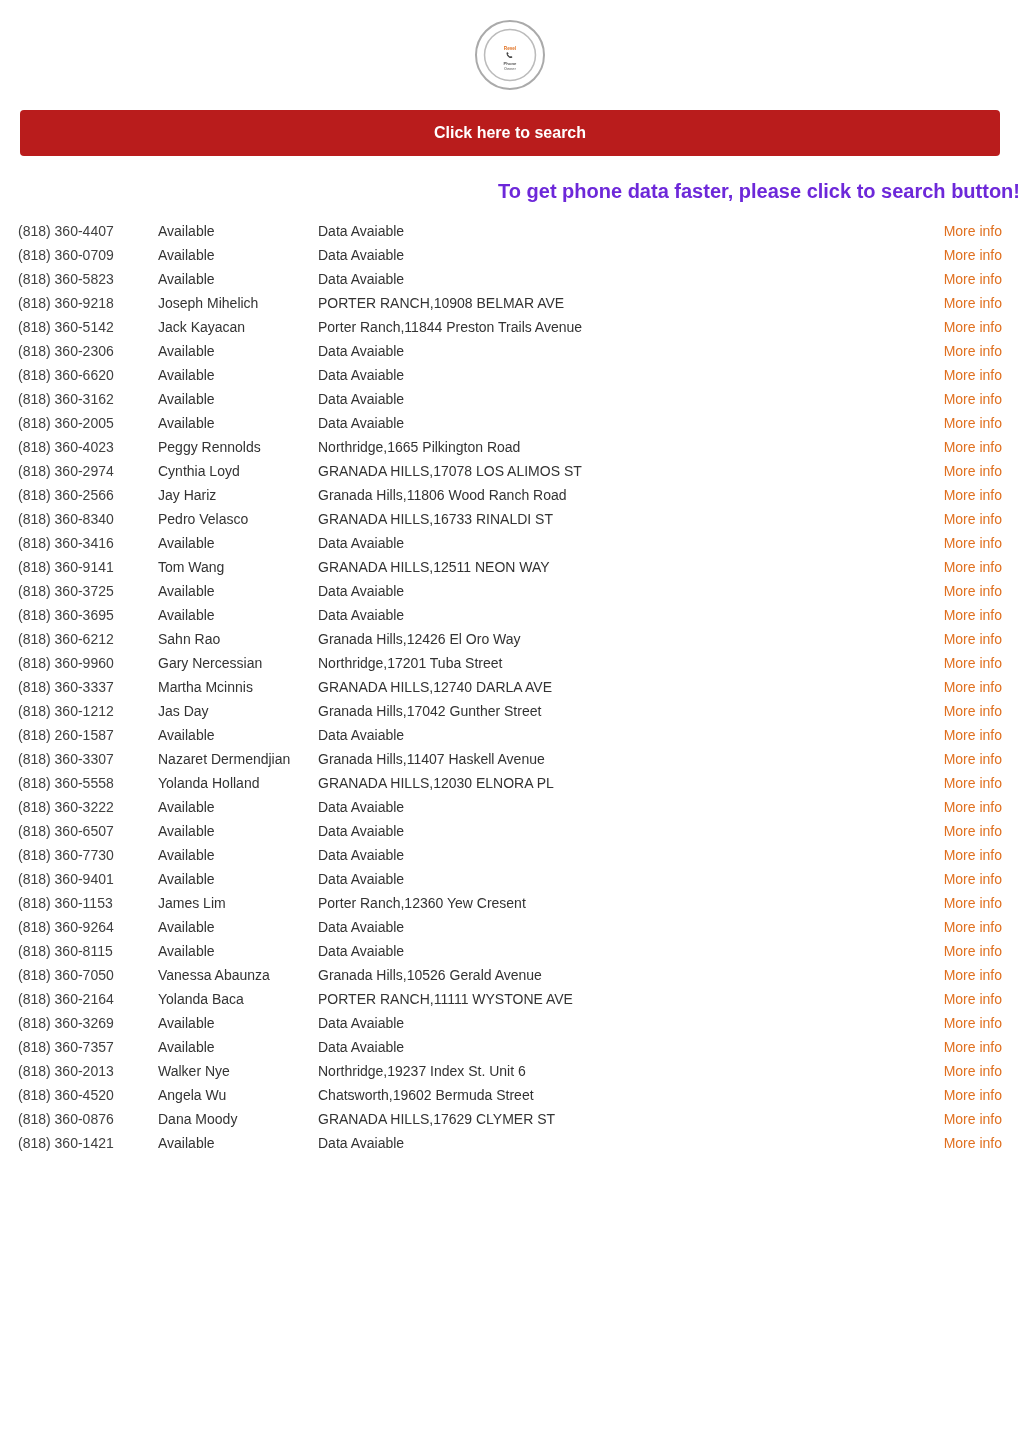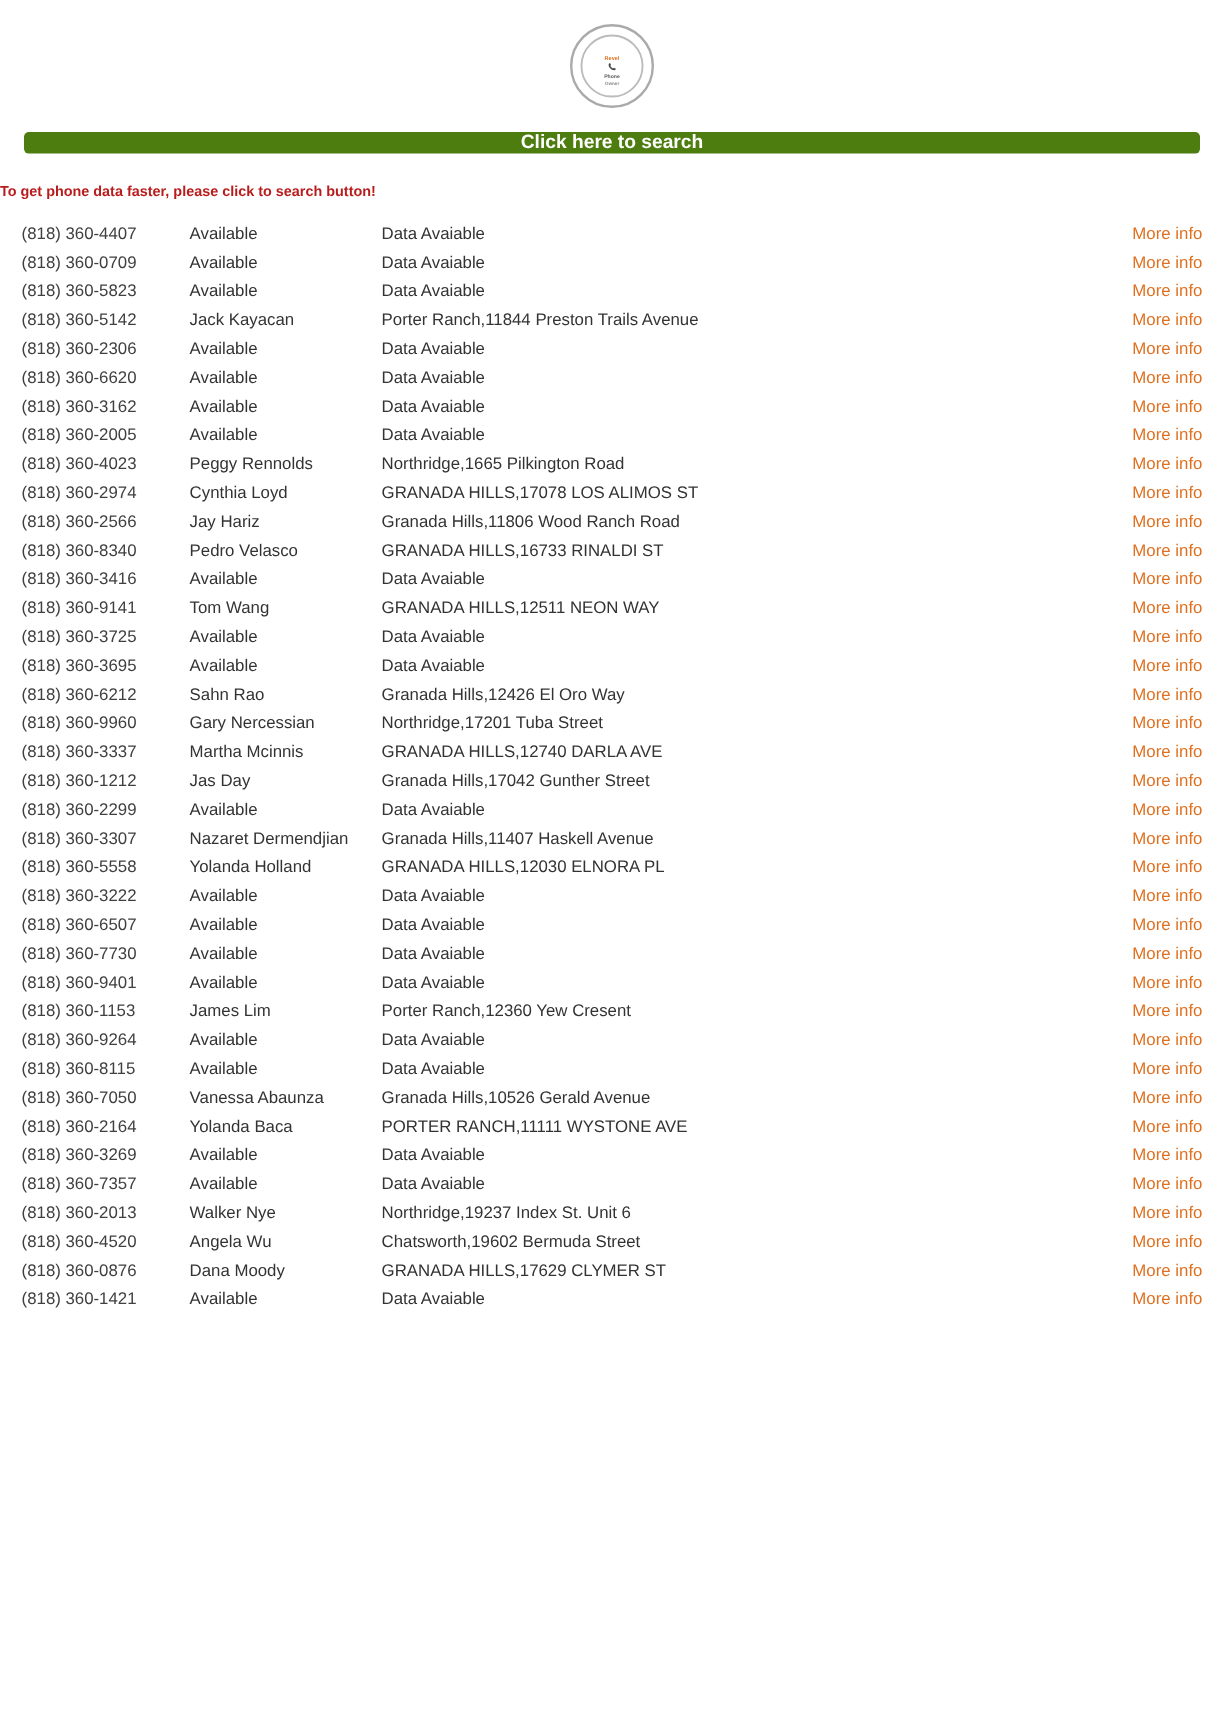--- a/index.html
+++ b/index.html
@@ -24,37 +24,38 @@
       align-items: center;
       justify-content: center;
       font-size: 10px;
       text-align: center;
       color: #555;
       line-height: 1.2;
       font-weight: bold;
       padding: 6px;
     }
     .search-bar-container {
-      background: #4d7c0f;
+      background: #b91c1c;
       margin: 10px 20px;
       border-radius: 4px;
+      padding: 14px;
       text-align: center;
     }
     .search-bar-container a {
       color: #fff;
       font-weight: bold;
       font-size: 16px;
       text-decoration: none;
     }
     .subtitle {
-      text-align: left;
+      text-align: right;
       font-weight: bold;
-      font-size: 12px;
+      font-size: 20px;
       margin: 24px 0 16px 0;
-      color: #b91c1c;
+      color: #6d28d9;
     }
     .data-table {
       width: 100%;
       border-collapse: collapse;
       padding: 0 10px;
     }
     .data-table td {
       padding: 4px 8px;
       vertical-align: top;
     }
@@ -104,20 +105,26 @@
           <td class="col-address">Data Avaiable</td>
           <td class="col-more"><a href="#">More info</a></td>
         </tr>
         <tr>
           <td class="col-phone">(818) 360-5823</td>
           <td class="col-name">Available</td>
           <td class="col-address">Data Avaiable</td>
           <td class="col-more"><a href="#">More info</a></td>
         </tr>
         <tr>
+          <td class="col-phone">(818) 360-9218</td>
+          <td class="col-name">Joseph Mihelich</td>
+          <td class="col-address">PORTER RANCH,10908 BELMAR AVE</td>
+          <td class="col-more"><a href="#">More info</a></td>
+        </tr>
+        <tr>
           <td class="col-phone">(818) 360-5142</td>
           <td class="col-name">Jack Kayacan</td>
           <td class="col-address">Porter Ranch,11844 Preston Trails Avenue</td>
           <td class="col-more"><a href="#">More info</a></td>
         </tr>
         <tr>
           <td class="col-phone">(818) 360-2306</td>
           <td class="col-name">Available</td>
           <td class="col-address">Data Avaiable</td>
           <td class="col-more"><a href="#">More info</a></td>
@@ -206,21 +213,21 @@
           <td class="col-address">GRANADA HILLS,12740 DARLA AVE</td>
           <td class="col-more"><a href="#">More info</a></td>
         </tr>
         <tr>
           <td class="col-phone">(818) 360-1212</td>
           <td class="col-name">Jas Day</td>
           <td class="col-address">Granada Hills,17042 Gunther Street</td>
           <td class="col-more"><a href="#">More info</a></td>
         </tr>
         <tr>
-          <td class="col-phone">(818) 360-2299</td>
+          <td class="col-phone">(818) 260-1587</td>
           <td class="col-name">Available</td>
           <td class="col-address">Data Avaiable</td>
           <td class="col-more"><a href="#">More info</a></td>
         </tr>
         <tr>
           <td class="col-phone">(818) 360-3307</td>
           <td class="col-name">Nazaret Dermendjian</td>
           <td class="col-address">Granada Hills,11407 Haskell Avenue</td>
           <td class="col-more"><a href="#">More info</a></td>
         </tr>

